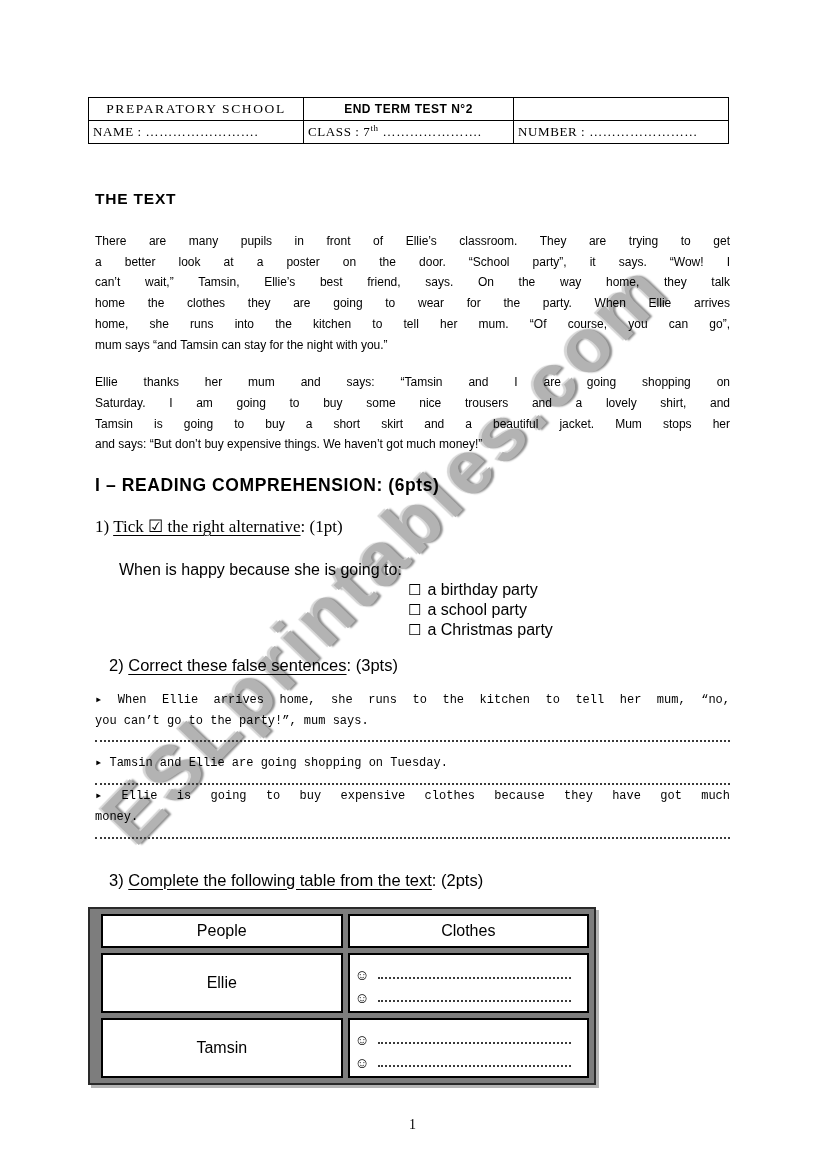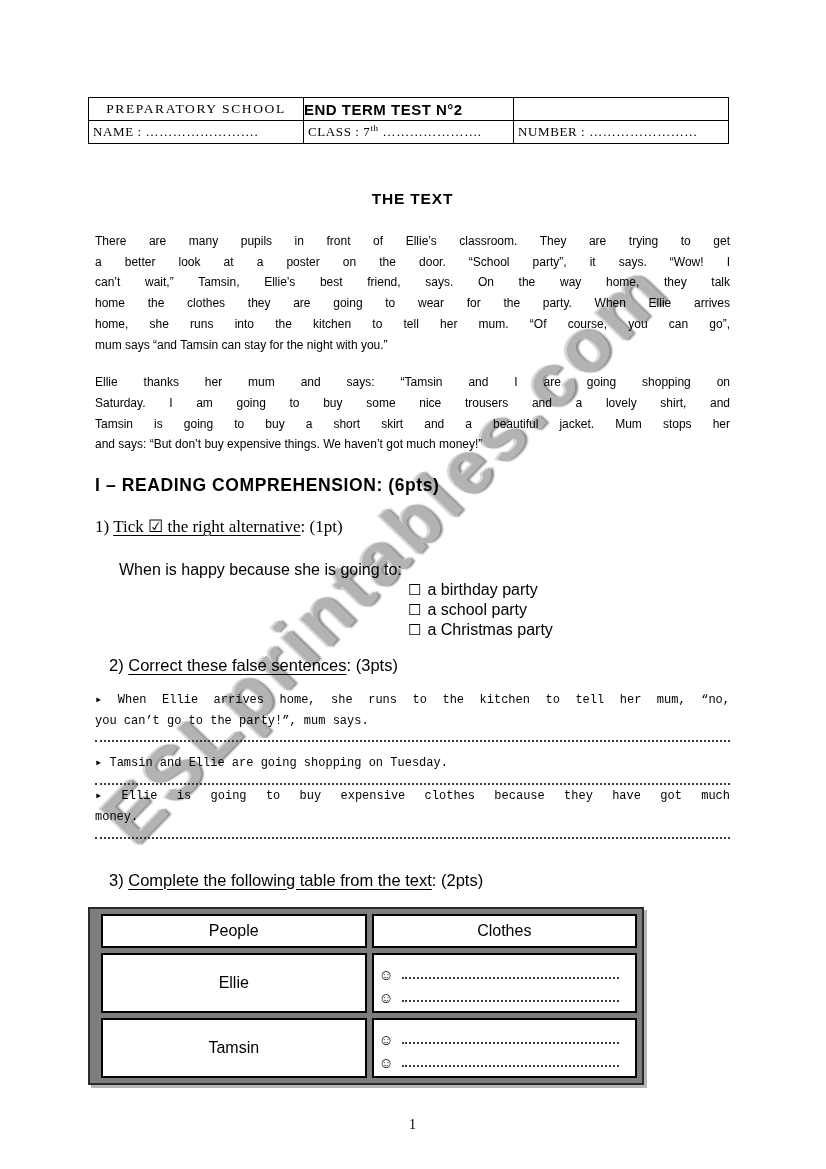--- a/index.html
+++ b/index.html
@@ -58,35 +58,35 @@
   .head-table .c3 { width: 215px; }
   .ht-school {
     font-family: "Liberation Serif", serif;
     font-size: 13.5px;
     letter-spacing: 1.6px;
     text-align: center;
   }
   .ht-title {
     font-family: "Liberation Sans", sans-serif;
     font-weight: bold;
-    font-size: 15px;
+    font-size: 12px;
     letter-spacing: 0.5px;
+    text-align: center;
   }
   .ht-field {
     font-family: "Liberation Serif", serif;
     font-size: 13px;
     letter-spacing: 0.6px;
     padding-left: 4px;
   }
   .ht-field sup { font-size: 9px; }
 
   
   .doc-title {
     margin-top: 46px;
-    text-align: center;
     font-weight: bold;
     font-size: 15.5px;
     letter-spacing: 0.8px;
   }
 
   .para { margin-top: 23px; width: 635px; }
   .para + .para { margin-top: 17px; }
   .tline {
     font-size: 12px;
     line-height: 20.7px;
@@ -139,21 +139,21 @@
     width: 635px;
     height: 11px;
     border-bottom: 2px dotted #3a3a3a;
     margin-bottom: 1px;
   }
 
   
   .answer-table {
     margin-top: 17px;
     margin-left: -7px;
-    width: 556px;
+    width: 508px;
     border-collapse: separate;
     border-spacing: 5px;
     background: #7d7d7d;
     border: 2px solid #2a2a2a;
     box-shadow: 3px 3px 0 #b5b5b5;
     table-layout: fixed;
     padding-left: 6px;
   }
   .answer-table td {
     background: #fff;

